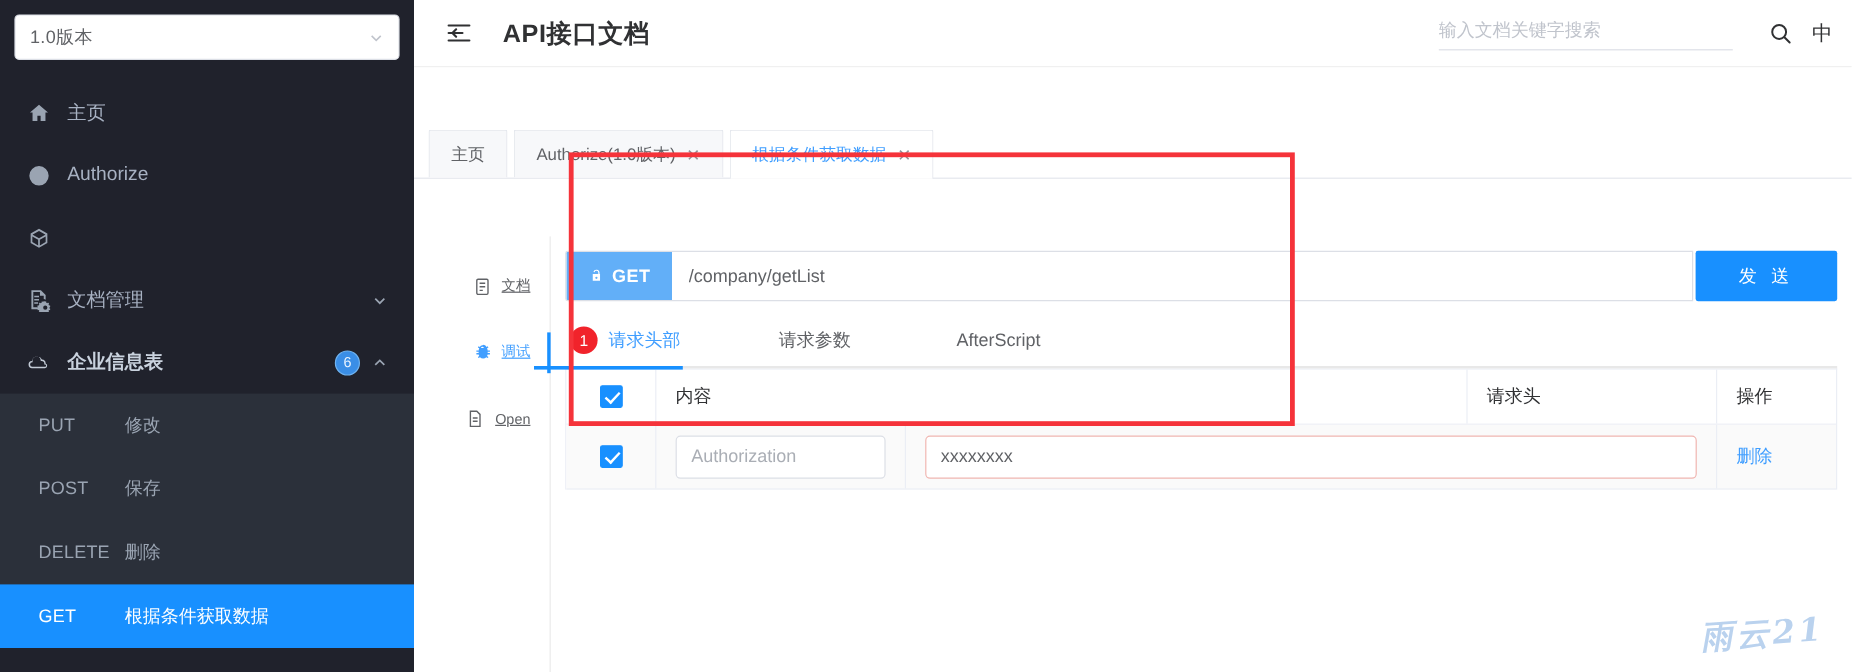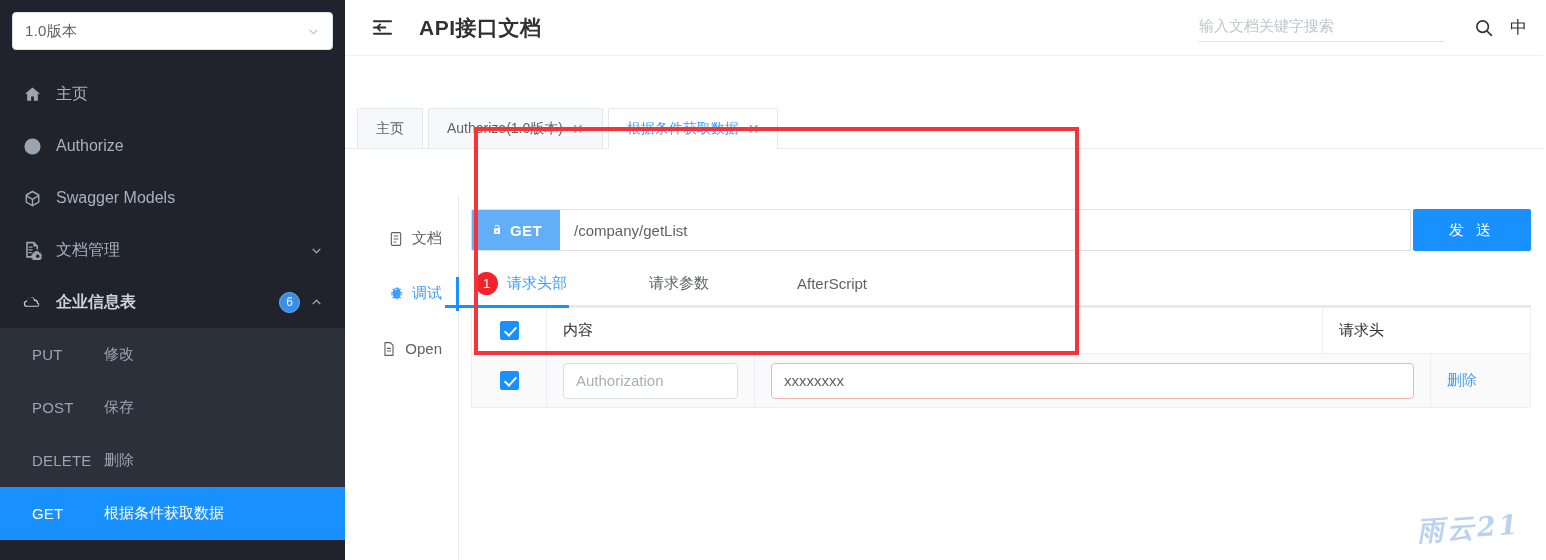--- a/index.html
+++ b/index.html
@@ -208,24 +208,25 @@
     border-right: 1px solid #e8e8e8;
     padding-top: 14px;
     position: relative;
   }
   .vtab {
     height: 55px;
     display: flex;
     align-items: center;
     justify-content: flex-end;
     padding-right: 16px;
-    font-size: 15px;
-    color: #606266;
-    cursor: pointer;
-    position: relative;
+    font-size: 12px;
+    color: #606266;
+    cursor: pointer;
+    position: relative;
+    text-decoration: underline;
   }
   .vtab .vt-icon {
     width: 17px; height: 17px;
     margin-right: 8px;
     display: flex; align-items: center; justify-content: center;
     color: #606266;
   }
   .vtab .vt-icon svg { width: 16px; height: 16px; }
   .vtab.active { color: #409eff; }
   .vtab.active .vt-icon { color: #409eff; }
@@ -467,21 +468,20 @@
         </span>
         <span class="ni-label">Authorize</span>
       </div>
 
       <div class="nav-item">
         <span class="ni-icon">
           <svg viewBox="0 0 24 24">
               <path d="M12 2L3.2 7v10L12 22l8.8-5V7zm0 2.3l6.6 3.8v.2L12 12 5.4 8.3v-.2zM5 10.2l6.1 3.5v5.9L5 16.1zm7.9 9.4v-5.9L19 10.2v5.9z"></path>
             </svg>
         </span>
-        <span class="ni-label">Swagger Models</span>
       </div>
 
       <div class="nav-item">
         <span class="ni-icon">
           <svg viewBox="0 0 24 24">
               <path d="M4 2h10l5 5v5.2a5.3 5.3 0 0 0-2-.9V8h-4V4H6v16h6.3a5.4 5.4 0 0 0 1 2H4zM7 8h5v1.6H7zm0 3.4h5V13H7zm0 3.4h4v1.6H7zm11.2-1.1 1.6.4-.2 1.1 1 .6.9-.7 1.2 1.2-.7.9.6 1 1.1-.2.4 1.6-1 .4v1.2l1 .4-.4 1.6-1.1-.2-.6 1 .7.9-1.2 1.2-.9-.7-1 .6.2 1.1-1.6.4-.4-1h-1.2l-.4 1-1.6-.4.2-1.1-1-.6-.9.7-1.2-1.2.7-.9-.6-1-1.1.2-.4-1.6 1-.4v-1.2l-1-.4.4-1.6 1.1.2.6-1-.7-.9 1.2-1.2.9.7 1-.6-.2-1.1z" transform="translate(0,-1) scale(1)"></path>
               <circle cx="18.6" cy="19.4" r="2.2" fill="#20222c"></circle>
             </svg>
         </span>
         <span class="ni-label">文档管理</span>
@@ -626,20 +626,21 @@
           </div>
         </div>
 
         <div class="tbl">
           <div class="tr head-row">
             <div class="td c-check">
               <span class="chk"></span>
             </div>
             <div class="td c-val">内容</div>
             <div class="td c-key">请求头</div>
+            <div class="td c-op">操作</div>
           </div>
 
           <div class="tr body-row">
             <div class="td c-check">
               <span class="chk"></span>
             </div>
             <div class="td c-key">
               <input class="cell-input" type="text" placeholder="Authorization" style="">
             </div>
             <div class="td c-val">

